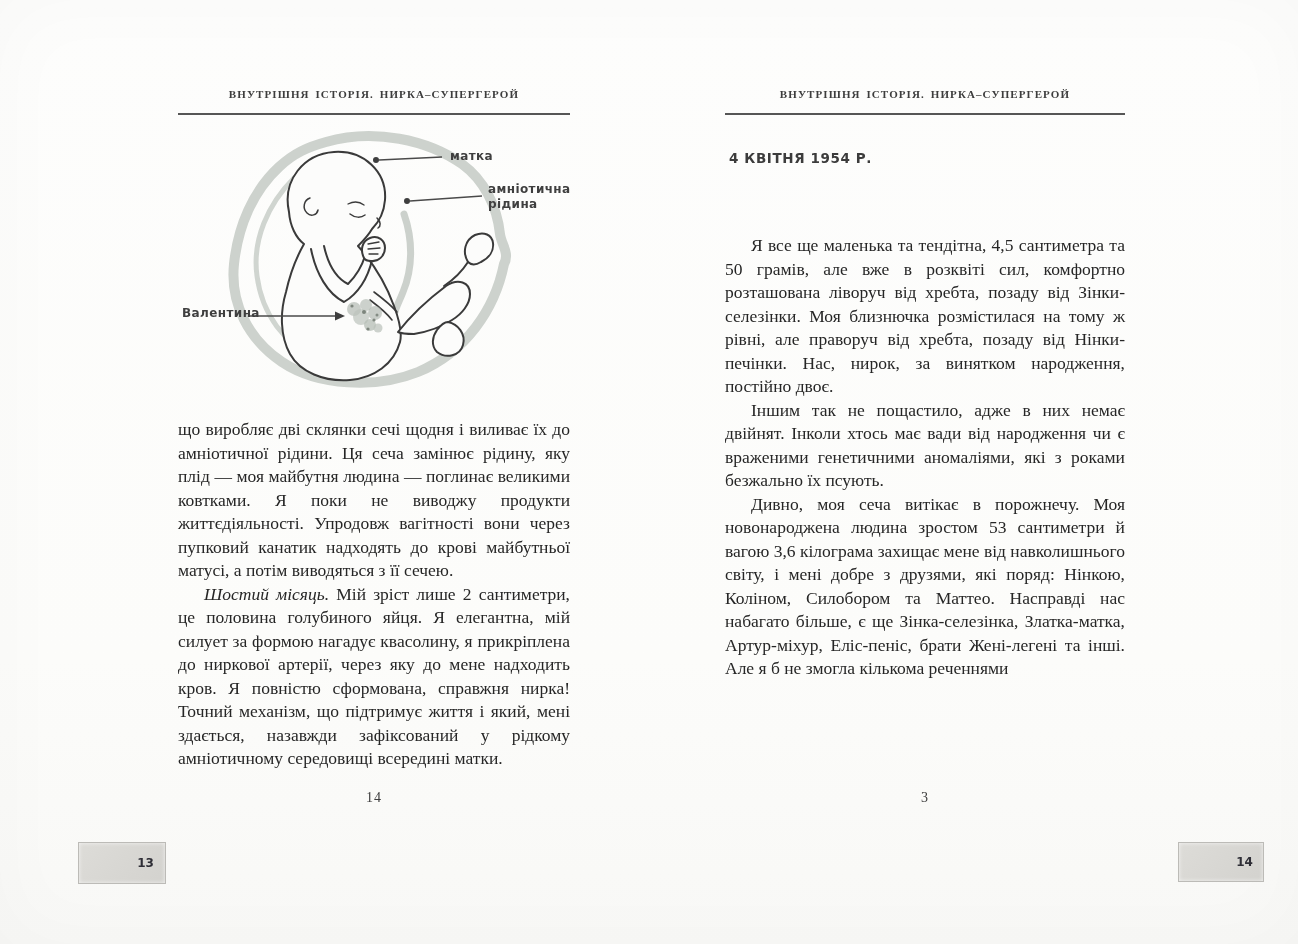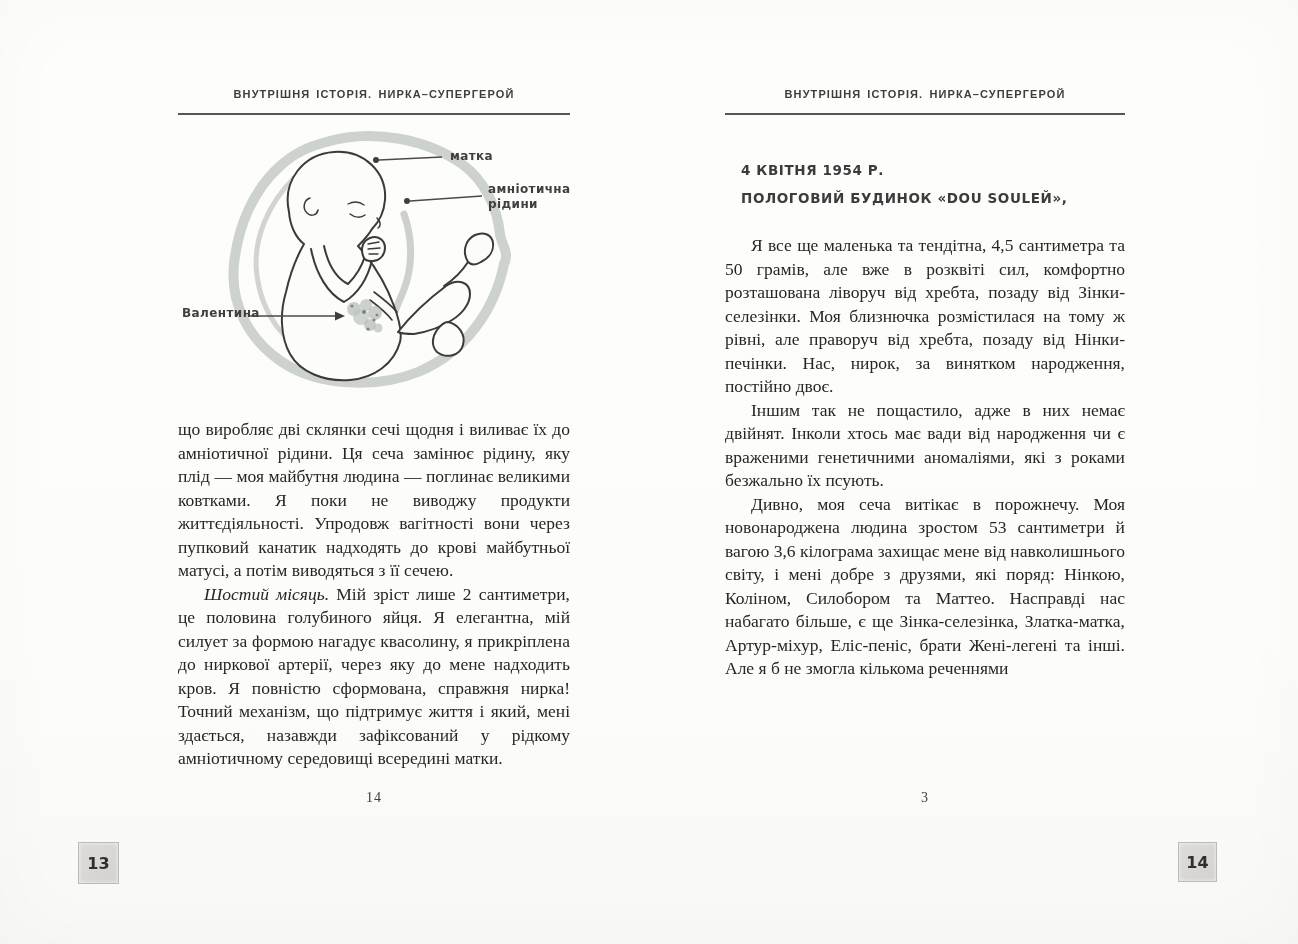--- a/index.html
+++ b/index.html
@@ -10,21 +10,21 @@
     box-shadow:inset 0 0 80px rgba(0,0,0,0.025);
     font-family:"Liberation Serif", serif;
     color:#2a2a2a;
   }
   .page{position:absolute;top:0;}
   .page-left{left:178px;width:392px;height:944px;}
   .page-right{left:725px;width:400px;height:944px;}
 
   .running-head{
     position:absolute;top:88px;left:0;right:0;text-align:center;
-    font-family:Liberation Sans, sans-serif;font-weight:700;
+    font-family:Liberation Serif, serif;font-weight:700;
     font-size:11px;letter-spacing:1.1px;word-spacing:2px;color:#3d3d3d;
   }
   .head-rule{position:absolute;top:113px;left:0;right:0;height:2px;background:#565656;}
 
   
   .figure{position:absolute;top:116px;left:0;width:392px;height:300px;}
   .figure svg{position:absolute;top:0;left:0;}
   .fig-label{
     position:absolute;font-family:"DejaVu Sans", sans-serif;font-weight:700;
     font-size:12px;letter-spacing:.4px;color:#3f3f3f;line-height:15px;
@@ -39,36 +39,36 @@
     font-size:17.5px;line-height:23.5px;text-align:justify;color:#262626;
   }
   .body-left{top:418px;}
   .body-right{top:234px;}
   .para{margin:0;}
   .para.indent{text-indent:26px;}
   .lead{font-style:italic;}
 
   
   .hand-heading{
-    position:absolute;top:144px;left:16px;right:0;
+    position:absolute;top:144px;left:4px;right:0;
     font-family:"DejaVu Sans", sans-serif;font-weight:700;
-    font-size:13.5px;line-height:28px;letter-spacing:.6px;color:#3c3c3c;margin-top:12px;
+    font-size:13.5px;line-height:28px;letter-spacing:.6px;color:#3c3c3c;
   }
 
   .folio{
     position:absolute;top:790px;left:0;right:0;text-align:center;
     font-size:14px;letter-spacing:1px;color:#3c3c3c;
   }
 
   
   .corner-box{
     position:absolute;display:flex;align-items:center;justify-content:center;
     background:linear-gradient(135deg,#dddcd8,#d3d2ce);
     border:1px solid #bcbbb7;box-shadow:inset 0 0 4px rgba(255,255,255,.7);
-    font-family:"DejaVu Sans", sans-serif;font-weight:700;font-size:16px;color:#2e2e36;
+    font-family:"DejaVu Sans", sans-serif;font-weight:700;font-size:12px;color:#2e2e36;padding-left:47px;
   }
   .corner-left{left:78px;top:842px;width:39px;height:40px;}
   .corner-right{left:1178px;top:842px;width:37px;height:38px;}
 </style>
 </head>
 <body>
 
 <div class="screen">
 
   <div class="page page-left">
@@ -148,39 +148,38 @@
             <line x1="232" y1="85" x2="304" y2="80"></line>
           </g>
           <g>
             <line x1="70" y1="200" x2="158" y2="200"></line>
             <polygon points="167,200 157,195.5 157,204.5" fill="#3e3e3e" stroke="none"></polygon>
           </g>
         </g>
       </svg>
 
       <span class="fig-label lbl-uterus">матка</span>
-      <span class="fig-label lbl-amniotic"><span>амніотична</span><br><span>рідини</span></span>
+      <span class="fig-label lbl-amniotic"><span>амніотична</span><br><span>рідина</span></span>
       <span class="fig-label lbl-kidney">Валентина</span>
     </div>
 
     <div class="bodytext body-left">
       <p class="para"><span class="lead"></span><span>що виробляє дві склянки сечі щодня і виливає їх до амніотичної рідини. Ця сеча замінює рідину, яку плід — моя майбутня людина — поглинає великими ковтками. Я поки не виводжу продукти життєдіяльності. Упродовж вагітності вони через пупковий канатик надходять до крові майбутньої матусі, а потім виводяться з її сечею.</span></p>
       <p class="para indent"><span class="lead">Шостий місяць.</span><span> Мій зріст лише 2 сантиметри, це половина голубиного яйця. Я елегантна, мій силует за формою нагадує квасолину, я прикріплена до ниркової артерії, через яку до мене надходить кров. Я повністю сформована, справжня нирка! Точний механізм, що підтримує життя і який, мені здається, назавжди зафіксований у рідкому амніотичному середовищі всередині матки.</span></p>
     </div>
 
     <div class="folio">14</div>
   </div>
 
   <div class="page page-right">
     <div class="running-head">ВНУТРІШНЯ ІСТОРІЯ. НИРКА–СУПЕРГЕРОЙ</div>
     <div class="head-rule"></div>
 
     <div class="hand-heading">
       <div>4 КВІТНЯ 1954 Р.</div>
-      <div>ПОЛОГОВИЙ БУДИНОК «DOU SOULEЙ»,</div>
     </div>
 
     <div class="bodytext body-right">
       <p class="para indent"><span class="lead"></span><span>Я все ще маленька та тендітна, 4,5 сантиметра та 50 грамів, але вже в розквіті сил, комфортно розташована ліворуч від хребта, позаду від Зінки-селезінки. Моя близнючка розмістилася на тому ж рівні, але праворуч від хребта, позаду від Нінки-печінки. Нас, нирок, за винятком народження, постійно двоє.</span></p>
       <p class="para indent"><span class="lead"></span><span>Іншим так не пощастило, адже в них немає двійнят. Інколи хтось має вади від народження чи є враженими генетичними аномаліями, які з роками безжально їх псують.</span></p>
       <p class="para indent"><span class="lead"></span><span>Дивно, моя сеча витікає в порожнечу. Моя новонароджена людина зростом 53 сантиметри й вагою 3,6 кілограма захищає мене від навколишнього світу, і мені добре з друзями, які поряд: Нінкою, Коліном, Силобором та Маттео. Насправді нас набагато більше, є ще Зінка-селезінка, Златка-матка, Артур-міхур, Еліс-пеніс, брати Жені-легені та інші. Але я б не змогла кількома реченнями</span></p>
     </div>
 
     <div class="folio">3</div>
   </div>

